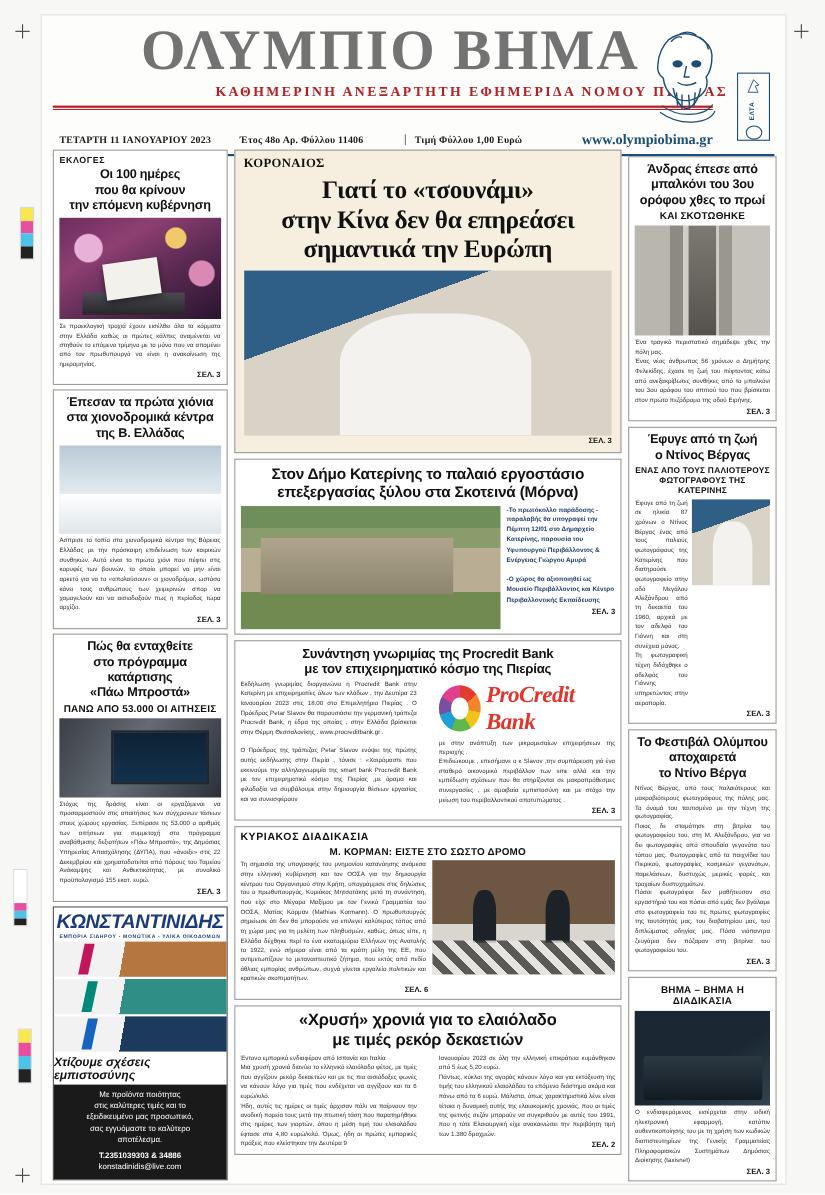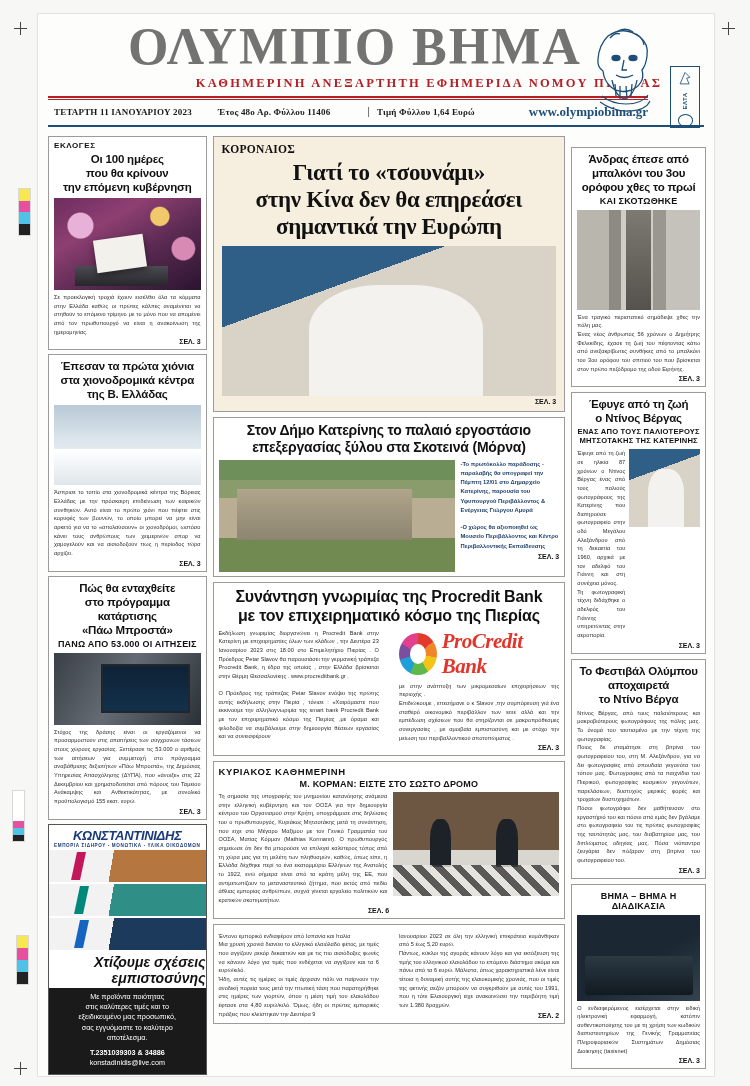--- a/index.html
+++ b/index.html
@@ -51,21 +51,21 @@
     font-weight:bold;
     font-size:12.5px;
     letter-spacing:2.2px;
     color:#b32025;
     padding-right:42px;
     margin-top:3px;
   }
   .mast-rule { height:1.5px; background:#b32025; margin-top:5px; width:600px; }
   .mast-rule2 { height:1px; background:#b32025; margin-top:1.5px; width:600px; }
   .mast-info {
-    display:flex; align-items:center; margin-top:4px; width:600px;
+    display:flex; align-items:center; margin-top:19px; width:600px;
     font-family:"Liberation Serif", serif; font-size:9px; font-weight:bold;
     color:#1a1a1a; letter-spacing:.2px;
   }
   .mast-info .d1 { width:170px; padding-left:6px; }
   .mast-info .d2 { width:150px; }
   .mast-info .d3 { width:150px; border-left:1px solid #777; padding-left:8px; }
   .mast-info .d4 { flex:1; text-align:right; font-size:13px; color:#1d4e77; letter-spacing:0; }
   .mast-bottomline { height:1.5px; background:#1d4e77; margin-top:5px; width:656px; }
 
   .zeus {
@@ -158,30 +158,30 @@
      position:relative; }
   .pc-rings:after{content:"";position:absolute;inset:11px;border-radius:50%;background:#fff;}
   .pc-name { font-family:"Liberation Serif", serif; font-style:italic; font-weight:bold;
      font-size:21px; color:#e2342b; letter-spacing:-.5px; }
   .two-col { display:flex; gap:20px; margin-top:3px; }
   .two-col > div { flex:1; }
 
   
   .ad-kon { border:1px solid #555; background:#fff; padding:0; }
   .ad-kon-title { font-family:"Liberation Sans", sans-serif; font-weight:bold; font-style:italic;
-     font-size:13px; color:#1a3a7a; text-align:center; letter-spacing:-.3px; padding-top:3px; }
+     font-size:18px; color:#1a3a7a; text-align:center; letter-spacing:-.3px; padding-top:3px; }
   .ad-kon-sub { font-size:4.6px; color:#1a3a7a; text-align:center; letter-spacing:.6px; font-weight:bold; }
   .ad-strip { height:32px; position:relative; margin:2px 0; }
   .s1{background:linear-gradient(100deg,#f2f2f2 0 40%,#b6763f 40% 100%);}
   .s1:after{content:"";position:absolute;left:16%;top:6%;width:9px;height:88%;background:#c2185b;transform:skewX(-12deg);}
   .s2{background:linear-gradient(100deg,#f2f2f2 0 40%,#2f8e86 40% 100%);}
   .s2:after{content:"";position:absolute;left:18%;top:6%;width:9px;height:88%;background:#00897b;transform:skewX(-12deg);}
   .s3{background:linear-gradient(100deg,#f2f2f2 0 40%,#1b3a5c 40% 100%);}
   .s3:after{content:"";position:absolute;left:18%;top:6%;width:9px;height:88%;background:#1565c0;transform:skewX(-12deg);}
-  .ad-slogan { font-style:italic; font-weight:bold; font-size:14px; text-align:right; color:#111; padding:2px 0; }
+  .ad-slogan { font-style:italic; font-weight:bold; font-size:11px; text-align:left; color:#111; padding:2px 0; }
   .ad-dark { background:#1a1a1a; color:#fff; text-align:center; padding:4px 3px 5px; }
   .ad-dark p { margin:0; font-size:7.2px; line-height:1.45; }
   .ad-tel { font-size:9px; font-weight:bold; margin-top:4px !important; }
   .ad-mail { font-size:8.5px; }
 
   .hl-main {
     font-family:"Liberation Serif", serif; font-weight:bold; font-size:23px;
     text-align:center; line-height:1.18; color:#111; letter-spacing:-.3px;
   }
   .kicker-main { font-family:"Liberation Serif", serif; font-weight:bold; font-size:11.5px;
@@ -219,21 +219,21 @@
 <div class="regmark" style="left:722px;top:22px;"></div>
 
 <div class="masthead">
   <div class="mast-title">ΟΛΥΜΠΙΟ ΒΗΜΑ</div>
   <div class="mast-sub">ΚΑΘΗΜΕΡΙΝΗ ΑΝΕΞΑΡΤΗΤΗ ΕΦΗΜΕΡΙΔΑ ΝΟΜΟΥ ΠΙΕΡΙΑΣ</div>
   <div class="mast-rule"></div>
   <div class="mast-rule2"></div>
   <div class="mast-info">
     <span class="d1">ΤΕΤΑΡΤΗ 11 ΙΑΝΟΥΑΡΙΟΥ 2023</span>
     <span class="d2">Έτος 48ο Αρ. Φύλλου 11406</span>
-    <span class="d3">Τιμή Φύλλου 1,64 Ευρώ</span>
+    <span class="d3">Τιμή Φύλλου 1,00 Ευρώ</span>
     <span class="d4">www.olympiobima.gr</span>
   </div>
   <div class="mast-bottomline"></div>
 
   <svg class="zeus" viewBox="0 0 72 92">
     <g fill="none" stroke="#1d4e77" stroke-width="1.3">
       <path d="M20 14 q16-11 32 1 q9 7 7 19 q-1 9-5 14 q2 7-1 12 q-4 7-13 9 q-10 2-17-4 q-7-6-8-16 q-6-4-5-12 q1-14 10-23z" fill="#fff"></path>
       <path d="M22 16 q5-6 10-4 M30 9 q8-4 15 1 M48 12 q7 4 8 11"></path>
       <ellipse cx="28" cy="36" rx="4" ry="2.6" fill="#1d4e77"></ellipse>
       <ellipse cx="45" cy="36" rx="4" ry="2.6" fill="#1d4e77"></ellipse>
@@ -327,54 +327,56 @@
         <div class="photo ph-ruin" style="width:236px;height:112px"></div>
         <div style="flex:1">
           <div class="pullnote">-Το πρωτόκολλο παράδοσης - παραλαβής θα υπογραφεί την Πέμπτη 12/01 στο Δημαρχείο Κατερίνης, παρουσία του Υφυπουργού Περιβάλλοντος &amp; Ενέργειας Γιώργου Αμυρά</div>
           <div class="pullnote" style="margin-top:8px">-Ο χώρος θα αξιοποιηθεί ως Μουσείο Περιβάλλοντος και Κέντρο Περιβαλλοντικής Εκπαίδευσης</div>
           <div class="sel">ΣΕΛ. 3</div>
         </div>
       </div>
     </div>
 
     <div class="box">
-      <div class="hl" style="white-space:pre-line;font-size:16px">Συνάντηση γνωριμίας της Procredit Bank
+      <div class="hl" style="white-space:pre-line;font-size:12px">Συνάντηση γνωριμίας της Procredit Bank
 με τον επιχειρηματικό κόσμο της Πιερίας</div>
       <div class="two-col">
         <div class="body-t" style="white-space:pre-line;margin-top:0">Εκδήλωση γνωριμίας διοργανώνει η Procredit Bank στην Κατερίνη με επιχειρηματίες όλων των κλάδων , την Δευτέρα 23 Ιανουαρίου 2023 στις 18.00 στο Επιμελητήριο Πιερίας . Ο Πρόεδρος Petar Slavov θα παρουσιάσει την γερμανική τράπεζα Procredit Bank, η έδρα της οποίας , στην Ελλάδα βρίσκεται στην Θέρμη Θεσσαλονίκης . www.procreditbank.gr .
 
 Ο Πρόεδρος της τράπεζας Petar Slavov ενόψει της πρώτης αυτής εκδήλωσης στην Πιερία , τόνισε : «Χαιρόμαστε που εκκινούμε την αλληλογνωριμία της smart bank Procredit Bank με τον επιχειρηματικό κόσμο της Πιερίας ,με όραμα και φιλοδοξία να συμβάλουμε στην δημιουργία θέσεων εργασίας και να συνεισφέρουν</div>
         <div>
           <div class="pc-logo">
             <span class="pc-rings"></span>
             <span class="pc-name">ProCredit Bank</span>
           </div>
           <div class="body-t" style="white-space:pre-line">με στην ανάπτυξη των μικρομεσαίων επιχειρήσεων της περιοχής .
 Επιδιώκουμε , επεσήμανε ο κ Slavov ,την συμπόρευση γιά ένα σταθερό οικονομικό περιβάλλον των smε αλλά και την εμπέδωση σχέσεων που θα στηρίζονται σε μακροπρόθεσμες συνεργασίες , με αμοιβαία εμπιστοσύνη και με στόχο την μείωση του περιβαλλοντικού αποτυπώματος .</div>
           <div class="sel">ΣΕΛ. 3</div>
         </div>
       </div>
     </div>
 
     <div class="box">
-      <div class="kicker" style="font-size:9.5px">ΚΥΡΙΑΚΟΣ ΚΑΘΗΜΕΡΙΝΗ</div>
+      <div class="kicker" style="font-size:9.5px">ΚΥΡΙΑΚΟΣ ΔΙΑΔΙΚΑΣΙΑ</div>
       <div class="hl-sub">Μ. ΚΟΡΜΑΝ: ΕΙΣΤΕ ΣΤΟ ΣΩΣΤΟ ΔΡΟΜΟ</div>
       <div class="mid-cap">
         <div class="body-t" style="flex:1;margin-top:0">Τη σημασία της υπογραφής του μνημονίου κατανόησης ανάμεσα στην ελληνική κυβέρνηση και τον ΟΟΣΑ για την δημιουργία κέντρου του Οργανισμού στην Κρήτη, υπογράμμισε στις δηλώσεις του ο πρωθυπουργός, Κυριάκος Μητσοτάκης μετά τη συνάντηση, που είχε στο Μέγαρο Μαξίμου με τον Γενικό Γραμματέα του ΟΟΣΑ, Ματίας Κόρμαν (Mathias Kormann). Ο πρωθυπουργός σημείωσε ότι δεν θα μπορούσε να επιλεγεί καλύτερος τόπος από τη χώρα μας για τη μελέτη των πληθυσμών, καθώς, όπως είπε, η Ελλάδα δέχθηκε περί το ένα εκατομμύριο Ελλήνων της Ανατολής το 1922, ενώ σήμερα είναι από τα κράτη μέλη της ΕΕ, που αντιμετωπίζουν το μεταναστευτικό ζήτημα, που εκτός από πεδίο άθλιας εμπορίας ανθρώπων, συχνά γίνεται εργαλείο πολιτικών και κρατικών σκοπιμοτήτων.</div>
         <div style="width:166px">
           <div class="photo ph-podium" style="height:104px">
             <span class="fig" style="left:22%"></span>
               <span class="fig" style="left:62%"></span>
           </div>
         </div>
       </div>
       <div class="sel" style="margin-right:170px">ΣΕΛ. 6</div>
     </div>
 
     <div class="box">
+      <div class="hl" style="white-space:pre-line;font-size:15px">«Χρυσή» χρονιά για το ελαιόλαδο
+με τιμές ρεκόρ δεκαετιών</div>
       <div class="two-col">
         <div class="body-t" style="white-space:pre-line;margin-top:0">Έντονο εμπορικό ενδιαφέρον από Ισπανία και Ιταλία
 Μια χρυσή χρονιά διανύει το ελληνικό ελαιόλαδο φέτος, με τιμές που αγγίζουν ρεκόρ δεκαετιών και με τις πιο αισιόδοξες φωνές να κάνουν λόγο για τιμές που ενδέχεται να αγγίξουν και τα 6 ευρώ/κιλό.
 Ήδη, αυτές τις ημέρες οι τιμές άρχισαν πάλι να παίρνουν την ανοδική πορεία τους μετά την πτωτική τάση που παρατηρήθηκε στις ημέρες των γιορτών, όπου η μέση τιμή του ελαιολάδου έφτασε στα 4,80 ευρώ/κιλό. Όμως, ήδη οι πρώτες εμπορικές πράξεις που κλείστηκαν την Δευτέρα 9</div>
         <div>
           <div class="body-t" style="white-space:pre-line;margin-top:0">Ιανουαρίου 2023 σε όλη την ελληνική επικράτεια κυμάνθηκαν από 5 έως 5,20 ευρώ.
 Πάντως, κύκλοι της αγοράς κάνουν λόγο και για εκτόξευση της τιμής του ελληνικού ελαιολάδου το επόμενο διάστημα ακόμα και πάνω από τα 6 ευρώ. Μάλιστα, όπως χαρακτηριστικά λένε είναι τέτοια η δυναμική αυτής της ελαιοκομικής χρονιάς, που οι τιμές της φετινής σεζόν μπορούν να συγκριθούν με αυτές του 1991, που η τότε Ελαιουργική είχε ανακοινώσει την περιβόητη τιμή των 1.380 δραχμών.</div>
           <div class="sel">ΣΕΛ. 2</div>
         </div>
       </div>
@@ -391,21 +393,21 @@
       <div class="photo ph-alley" style="height:100px;margin-top:4px"></div>
       <div class="body-t" style="white-space:pre-line">Ένα τραγικό περιστατικό σημάδεψε χθες την πόλη μας.
 Ένας νέος άνθρωπος 56 χρόνων ο Δημήτρης Φελεκίδης, έχασε τη ζωή του πέφτοντας κάτω από ανεξακρίβωτες συνθήκες από το μπαλκόνι του 3ου ορόφου του σπιτιού του που βρίσκεται στον πρώτο πεζόδρομο της οδού Ειρήνης.</div>
       <div class="sel">ΣΕΛ. 3</div>
     </div>
 
     <div class="box">
       <div class="hl hl-sm" style="white-space:pre-line">Έφυγε από τη ζωή
 ο Ντίνος Βέργας</div>
       <div class="hl-sub" style="white-space:pre-line;font-size:7.6px">ΕΝΑΣ ΑΠΟ ΤΟΥΣ ΠΑΛΙΟΤΕΡΟΥΣ
-ΜΗΤΣΟΤΑΚΗΣ ΤΗΣ ΚΑΤΕΡΙΝΗΣ</div>
+ΦΩΤΟΓΡΑΦΟΥΣ ΤΗΣ ΚΑΤΕΡΙΝΗΣ</div>
       <div style="display:flex;gap:4px;margin-top:4px">
         <div class="body-t" style="width:48px;margin-top:0;white-space:pre-line">Έφυγε από τη ζωή σε ηλικία 87 χρόνων ο Ντίνος Βέργας ένας από τους παλιούς φωτογράφους της Κατερίνης που διατηρούσε φωτογραφείο στην οδό Μεγάλου Αλεξάνδρου από τη δεκαετία του 1960, αρχικά με τον αδελφό του Γιάννη και στη συνέχεια μόνος.
 Τη φωτογραφική τέχνη διδάχθηκε ο αδελφός του Γιάννης υπηρετώντας στην αεροπορία.</div>
         <div class="photo ph-man" style="flex:1;height:78px"></div>
       </div>
       <div class="sel">ΣΕΛ. 3</div>
     </div>
 
     <div class="box">
       <div class="hl hl-sm" style="white-space:pre-line">Το Φεστιβάλ Ολύμπου

